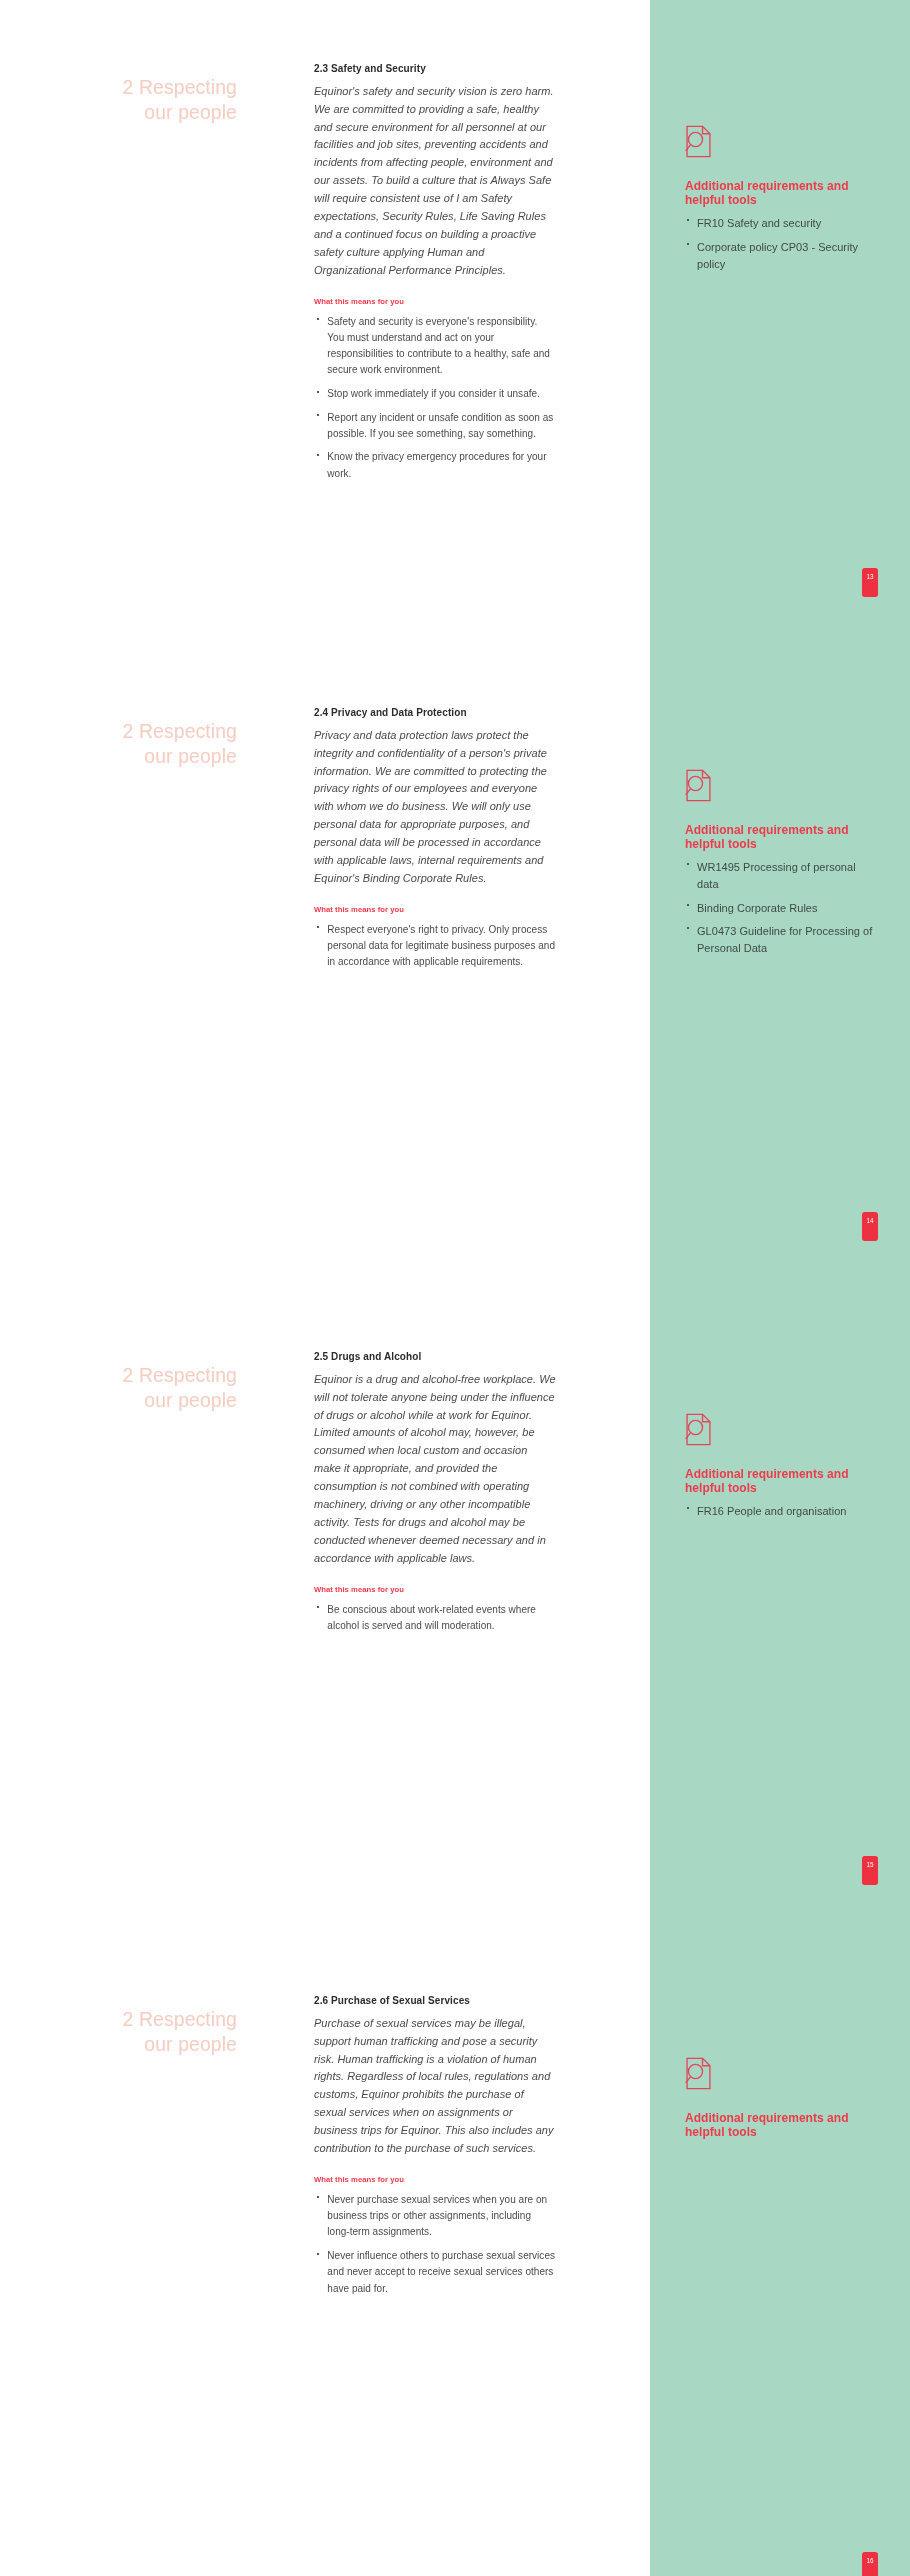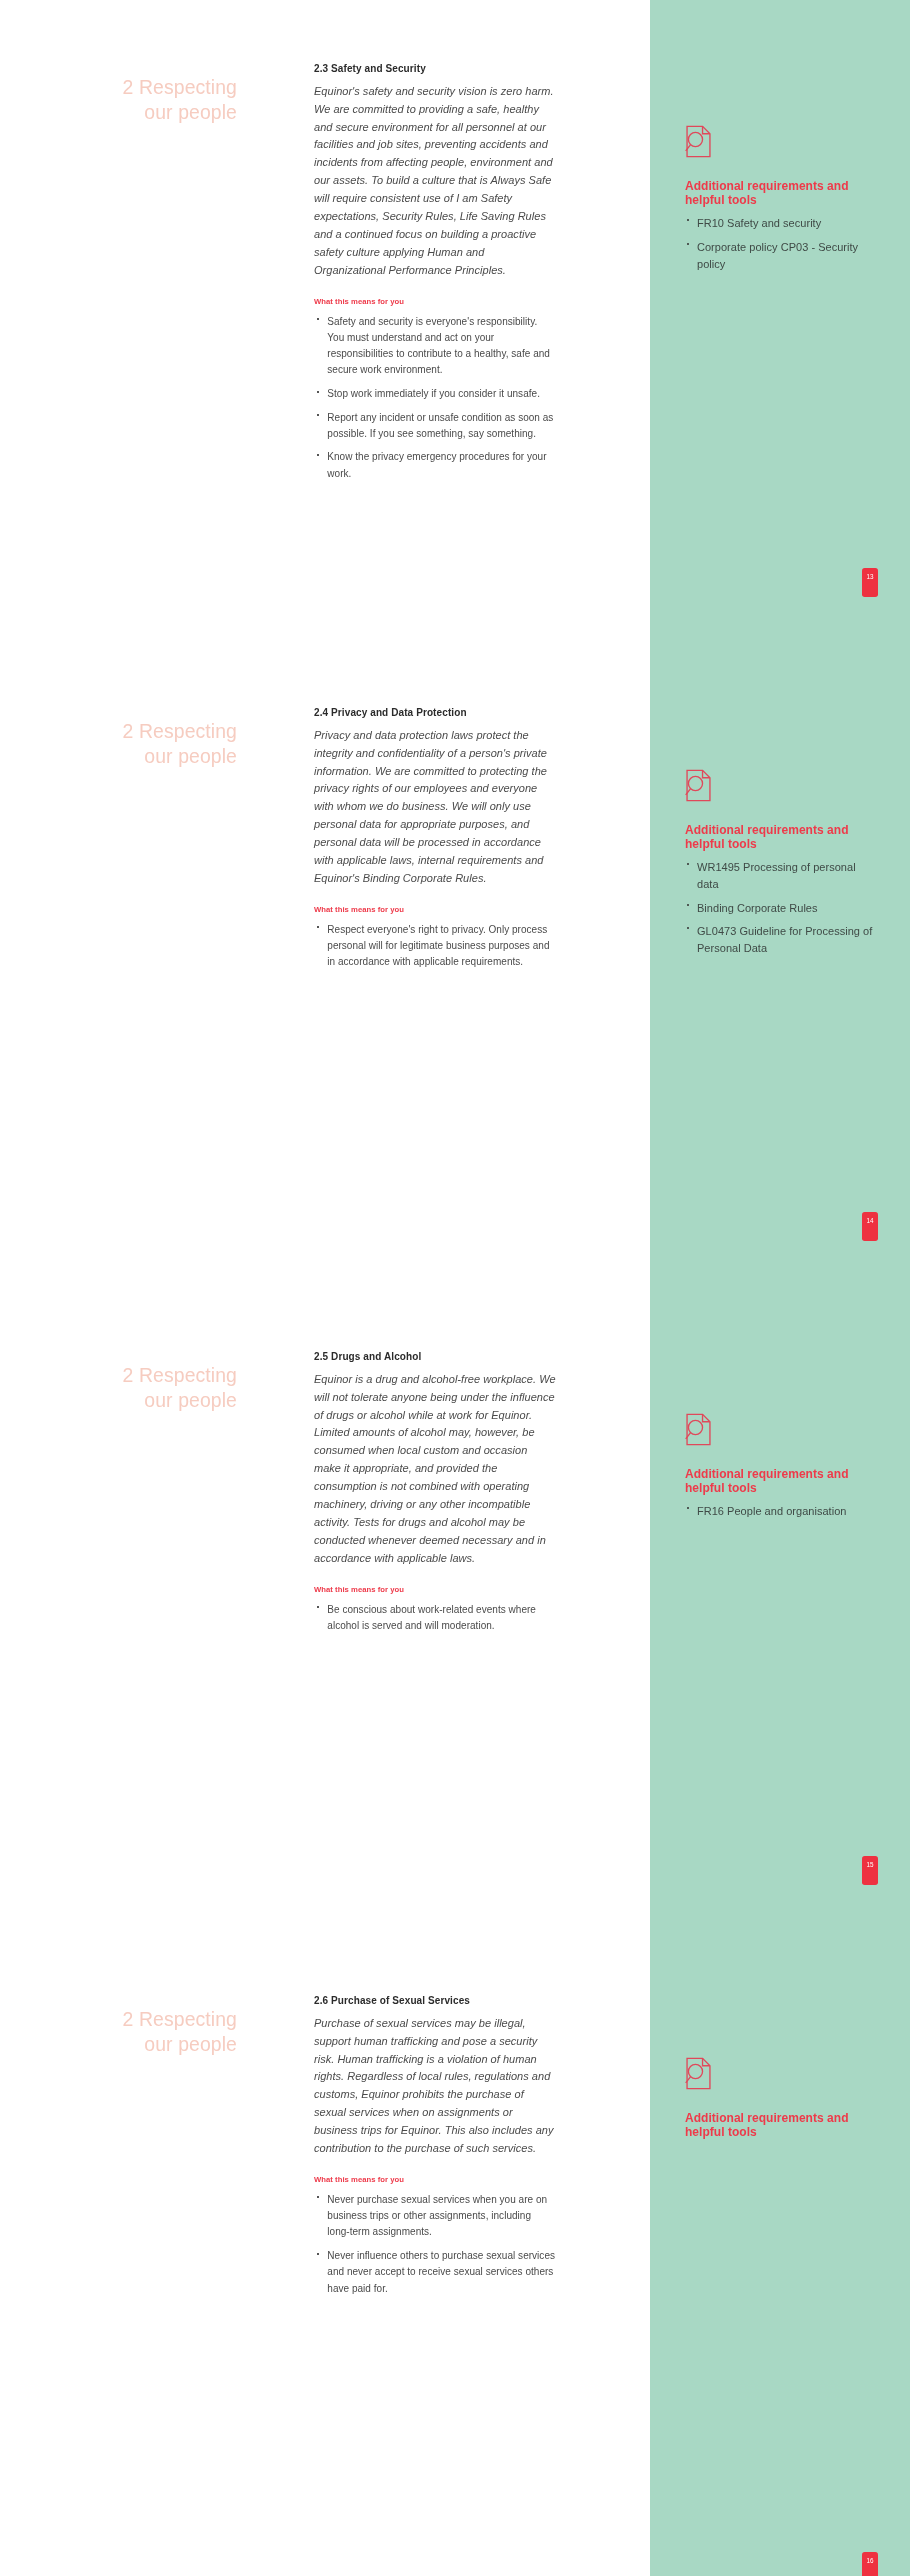--- a/index.html
+++ b/index.html
@@ -213,21 +213,21 @@
     </div>
     <div class="page">
       <div class="side-panel"></div>
       <div class="chapter-title">2 Respecting
 our people</div>
       <div class="content">
         <h2 class="section-heading">2.4  Privacy and Data Protection</h2>
         <p class="body-text">Privacy and data protection laws protect the integrity and confidentiality of a person's private information. We are committed to protecting the privacy rights of our employees and everyone with whom we do business. We will only use personal data for appropriate purposes, and personal data will be processed in accordance with applicable laws, internal requirements and Equinor's Binding Corporate Rules.</p>
         <div class="means-heading">What this means for you</div>
         <ul class="bullets">
-          <li>Respect everyone's right to privacy. Only process personal will for legitimate business purposes and in accordance with applicable requirements.</li>
+          <li>Respect everyone's right to privacy. Only process personal data for legitimate business purposes and in accordance with applicable requirements.</li>
         </ul>
       </div>
       <div class="side-content">
         <span class="doc-search-icon"><svg width="27" height="33" viewBox="0 0 40 49" fill="none" xmlns="http://www.w3.org/2000/svg">
             <path d="M3 2 H26 L37 13 V47 H3 Z" stroke="#e0485a" stroke-width="2" fill="none"></path>
             <path d="M26 2 V13 H37" stroke="#e0485a" stroke-width="2" fill="none"></path>
             <circle cx="15.5" cy="21.5" r="10.5" stroke="#e0485a" stroke-width="2" fill="none"></circle>
             <line x1="8" y1="29.5" x2="1" y2="38.5" stroke="#e0485a" stroke-width="2"></line>
           </svg></span>
         <div class="side-heading">Additional requirements and helpful tools</div>

